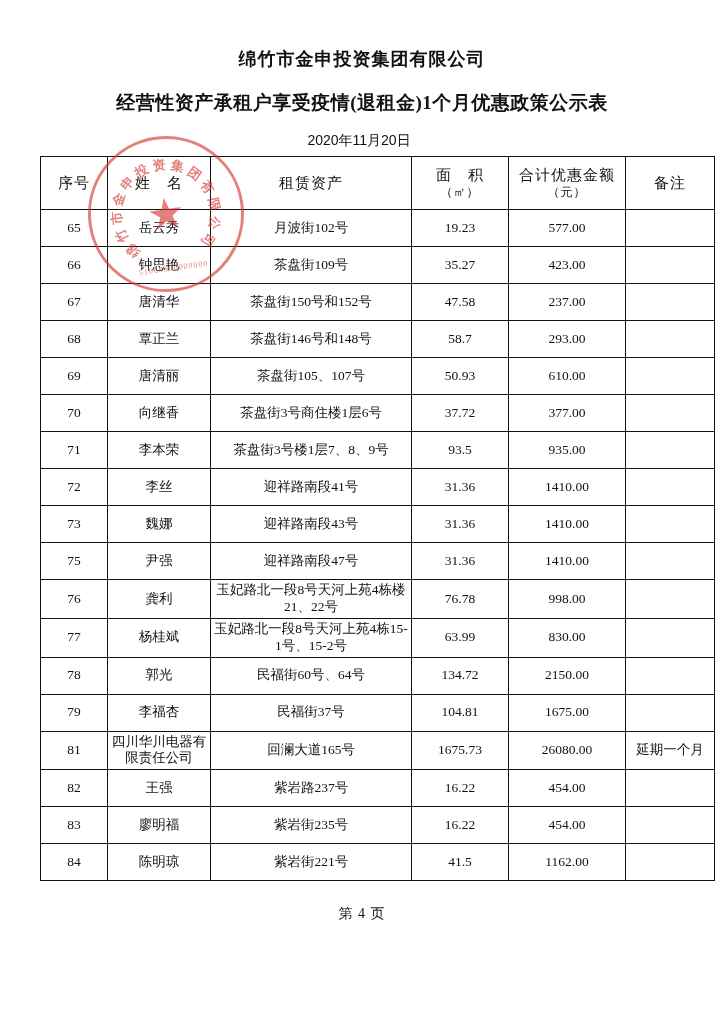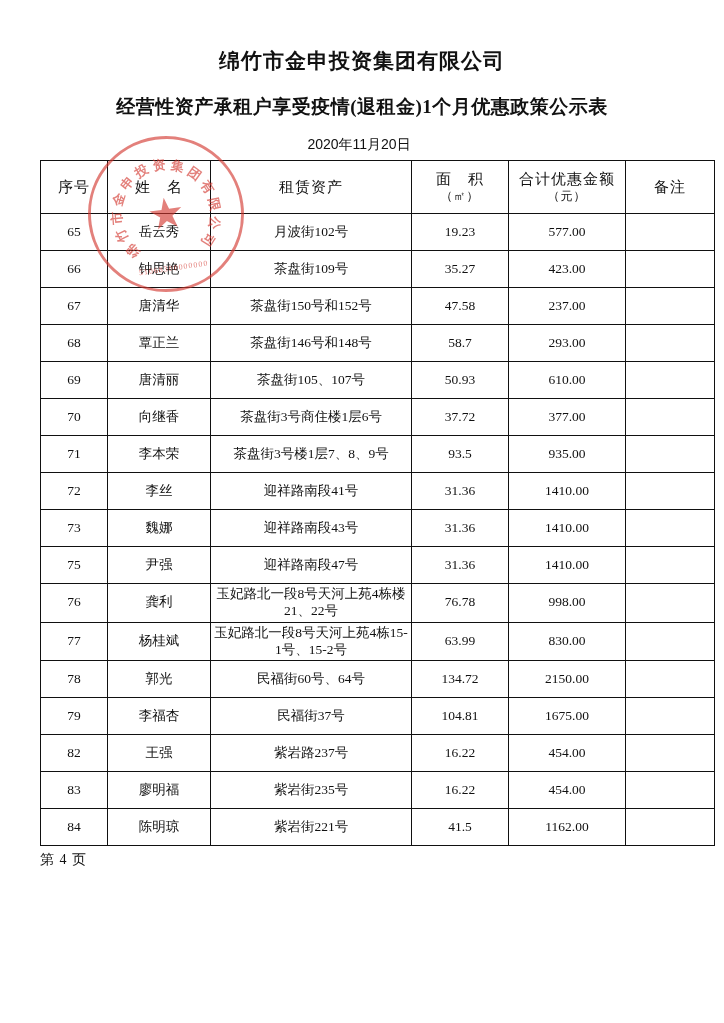--- a/index.html
+++ b/index.html
@@ -17,21 +17,21 @@
   }
   .page {
     position: relative;
     width: 724px;
     height: 1023px;
     box-sizing: border-box;
     padding: 0 40px;
   }
   .doc-title {
     text-align: center;
-    font-size: 21px;
+    font-size: 18px;
     font-weight: bold;
     letter-spacing: 1px;
     margin-top: 48px;
     line-height: 1.3;
   }
   .doc-subtitle {
     text-align: center;
     font-size: 19px;
     font-weight: bold;
     letter-spacing: 0.5px;
@@ -78,23 +78,23 @@
   .col-amount { width: 112px; }
   .col-remark { width: 84px; }
   .two-line {
     font-size: 12.5px;
     line-height: 1.2;
   }
   .unit-sub {
     font-size: 12px;
   }
   .footer-page {
-    text-align: left;
+    text-align: center;
     font-size: 14px;
-    margin-top: 5px;
+    margin-top: 24px;
     letter-spacing: 1px;
   }
   
   .seal {
     position: absolute;
     left: 88px;
     top: 88px;
     width: 150px;
     height: 150px;
     border: 3px solid #d2342c;
@@ -268,20 +268,28 @@
           <td class="col-amount">2150.00</td>
           <td class="col-remark"></td>
         </tr>
         <tr>
           <td class="col-seq">79</td>
           <td class="col-name">李福杏</td>
           <td class="col-asset">民福街37号</td>
           <td class="col-area">104.81</td>
           <td class="col-amount">1675.00</td>
           <td class="col-remark"></td>
+        </tr>
+        <tr>
+          <td class="col-seq">81</td>
+          <td class="col-name">四川华川电器有限责任公司</td>
+          <td class="col-asset">回澜大道165号</td>
+          <td class="col-area">1675.73</td>
+          <td class="col-amount">26080.00</td>
+          <td class="col-remark">延期一个月</td>
         </tr>
         <tr>
           <td class="col-seq">82</td>
           <td class="col-name">王强</td>
           <td class="col-asset">紫岩路237号</td>
           <td class="col-area">16.22</td>
           <td class="col-amount">454.00</td>
           <td class="col-remark"></td>
         </tr>
         <tr>

